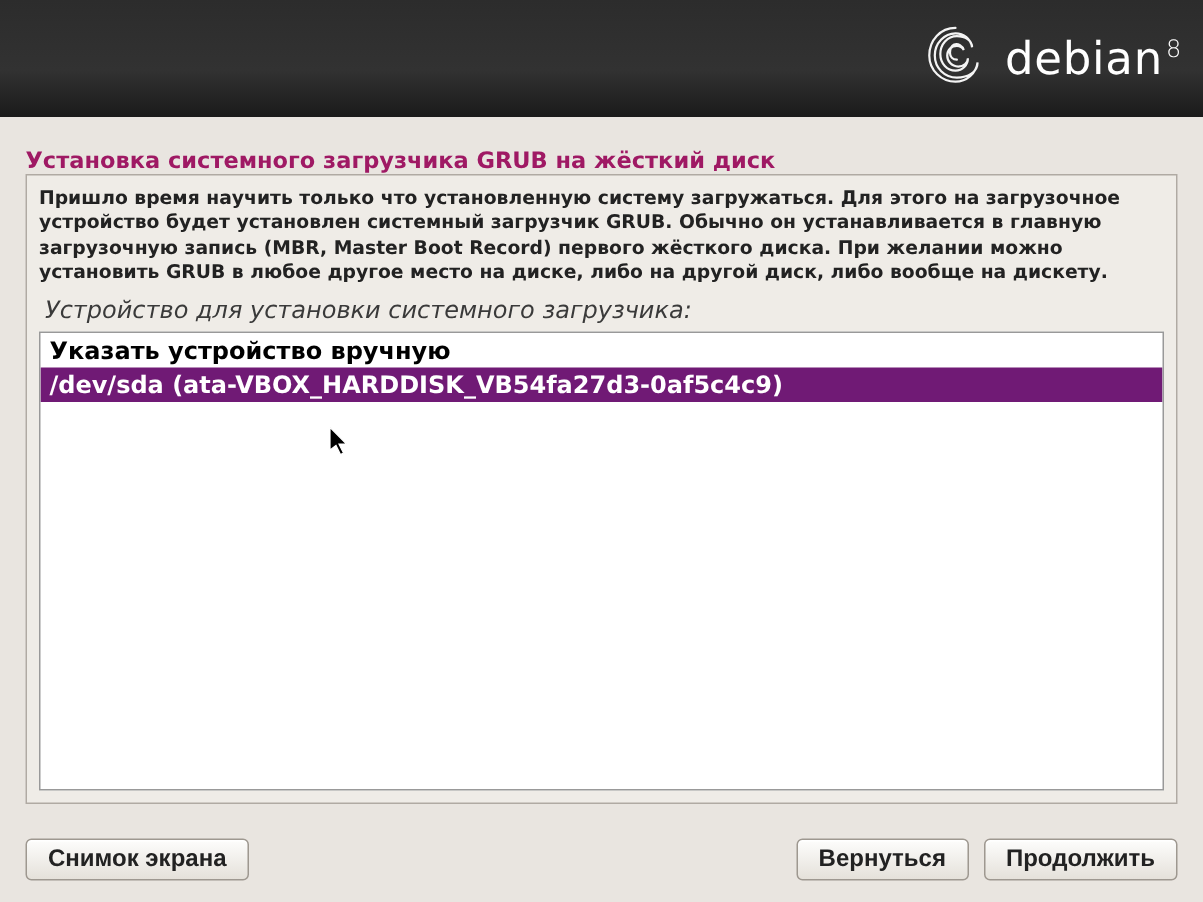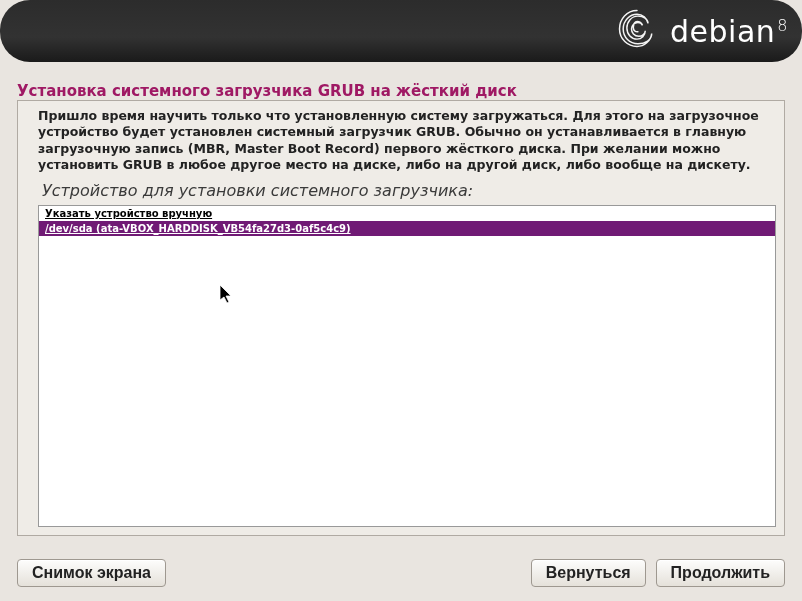--- a/index.html
+++ b/index.html
@@ -1,28 +1,27 @@
 <!DOCTYPE html>
 <html><head>
 <meta charset="utf-8">
 <style>
   * { box-sizing: border-box; margin: 0; padding: 0; }
   html, body { width: 802px; height: 601px; overflow: hidden; font-family: "DejaVu Sans", Arial, sans-serif; }
   body { background: #e9e5e0; display: flex; flex-direction: column; }
 
   .header {
-    height: 62px;
+    height: 78px;
     background: linear-gradient(to bottom, #2c2c2c 0%, #323232 60%, #1a1a1a 100%);
     position: relative;
     display: flex;
     align-items: center;
     justify-content: flex-end;
     padding-right: 14px;
     color: #fff;
-    border-radius: 30px;
   }
   .swirl {
     margin-right: 10px;
     opacity: 0.95;
   }
   .brand {
     font-size: 30px;
     font-weight: 400;
     letter-spacing: 0.5px;
   }
@@ -38,21 +37,21 @@
     color: #9f1964;
     font-size: 15px;
     font-weight: bold;
     margin-bottom: 0;
   }
 
   .panel {
     border: 1px solid #b0aaa3;
     background: #efece7;
     flex: 1;
-    padding: 7px 8px 8px 20px;
+    padding: 7px 8px 8px 8px;
     display: flex;
     flex-direction: column;
   }
   .desc {
     color: #222;
     font-size: 12.5px;
     font-weight: bold;
     line-height: 1.3;
     margin-bottom: 8px;
   }
@@ -63,24 +62,23 @@
     margin: 0 0 5px 4px;
   }
   .listbox {
     border: 1px solid #999;
     background: #fff;
     flex: 1;
     overflow: hidden;
   }
   .option {
     padding: 2px 6px;
-    font-size: 10px;
+    font-size: 16px;
     color: #000;
     cursor: pointer;
-    text-decoration: underline;
   }
   .option.header-opt {
     font-weight: bold;
   }
   .option.selected {
     background: #701a75;
     color: #fff;
     font-weight: bold;
   }
 

